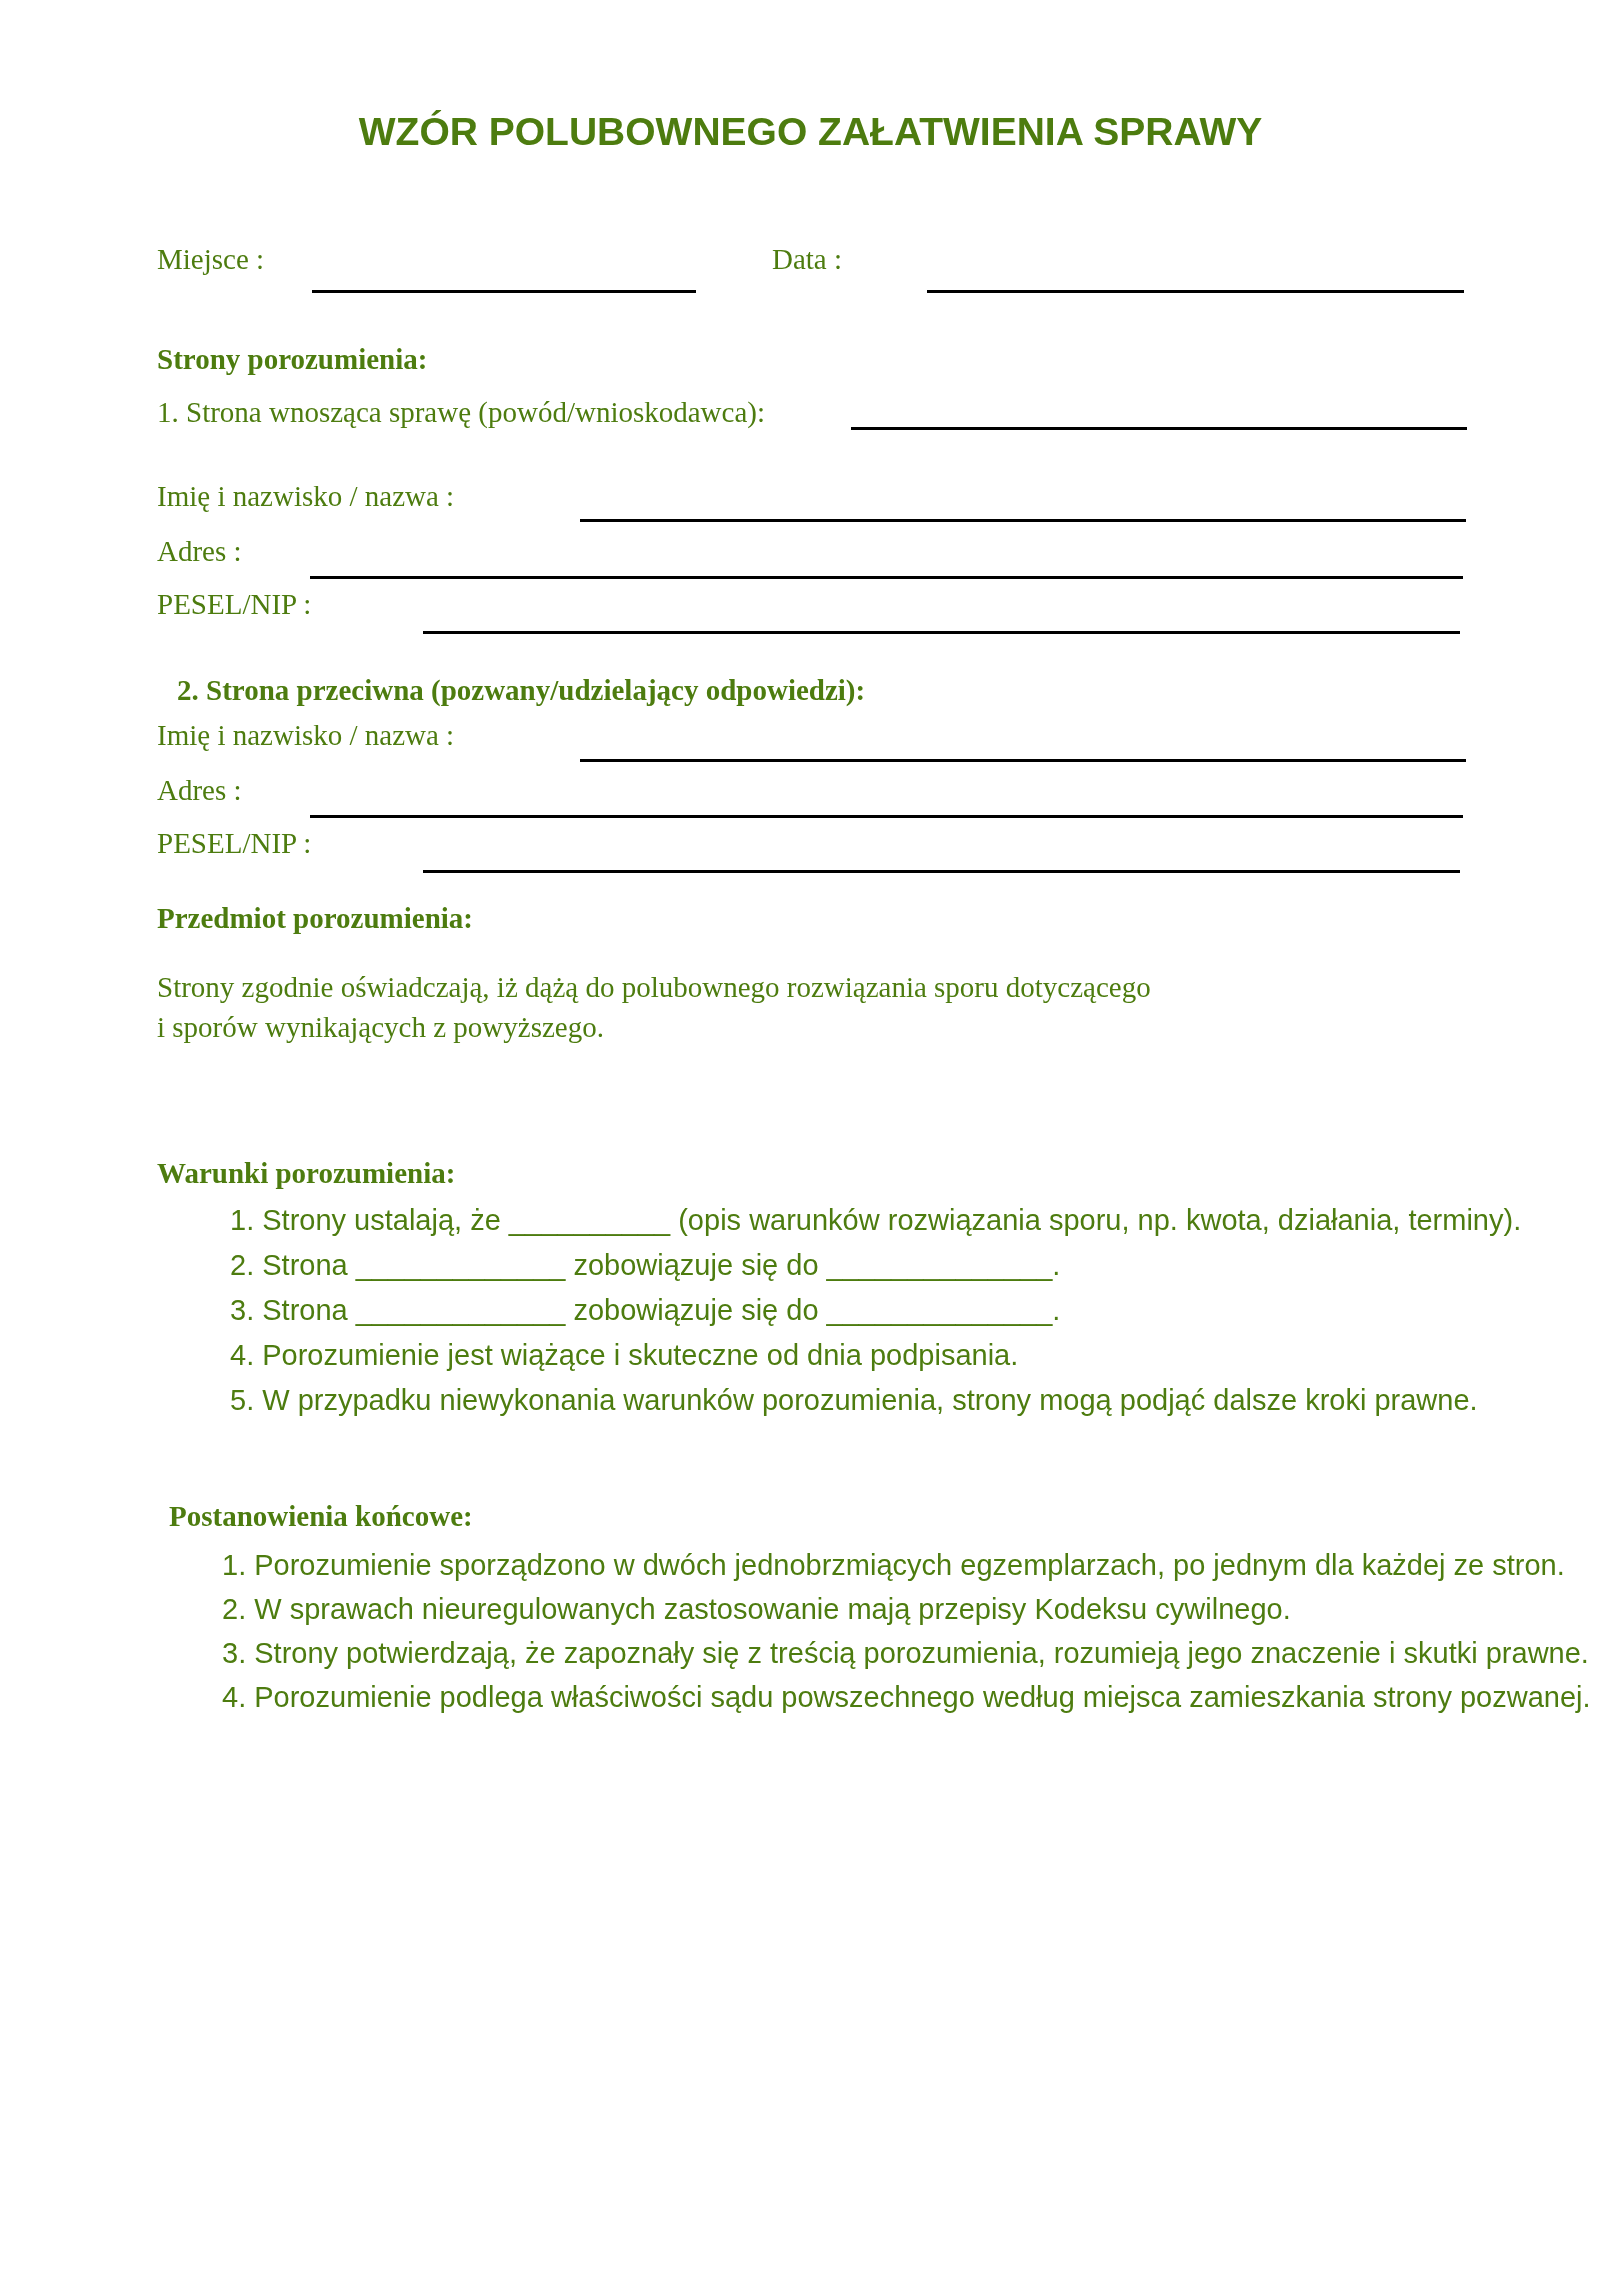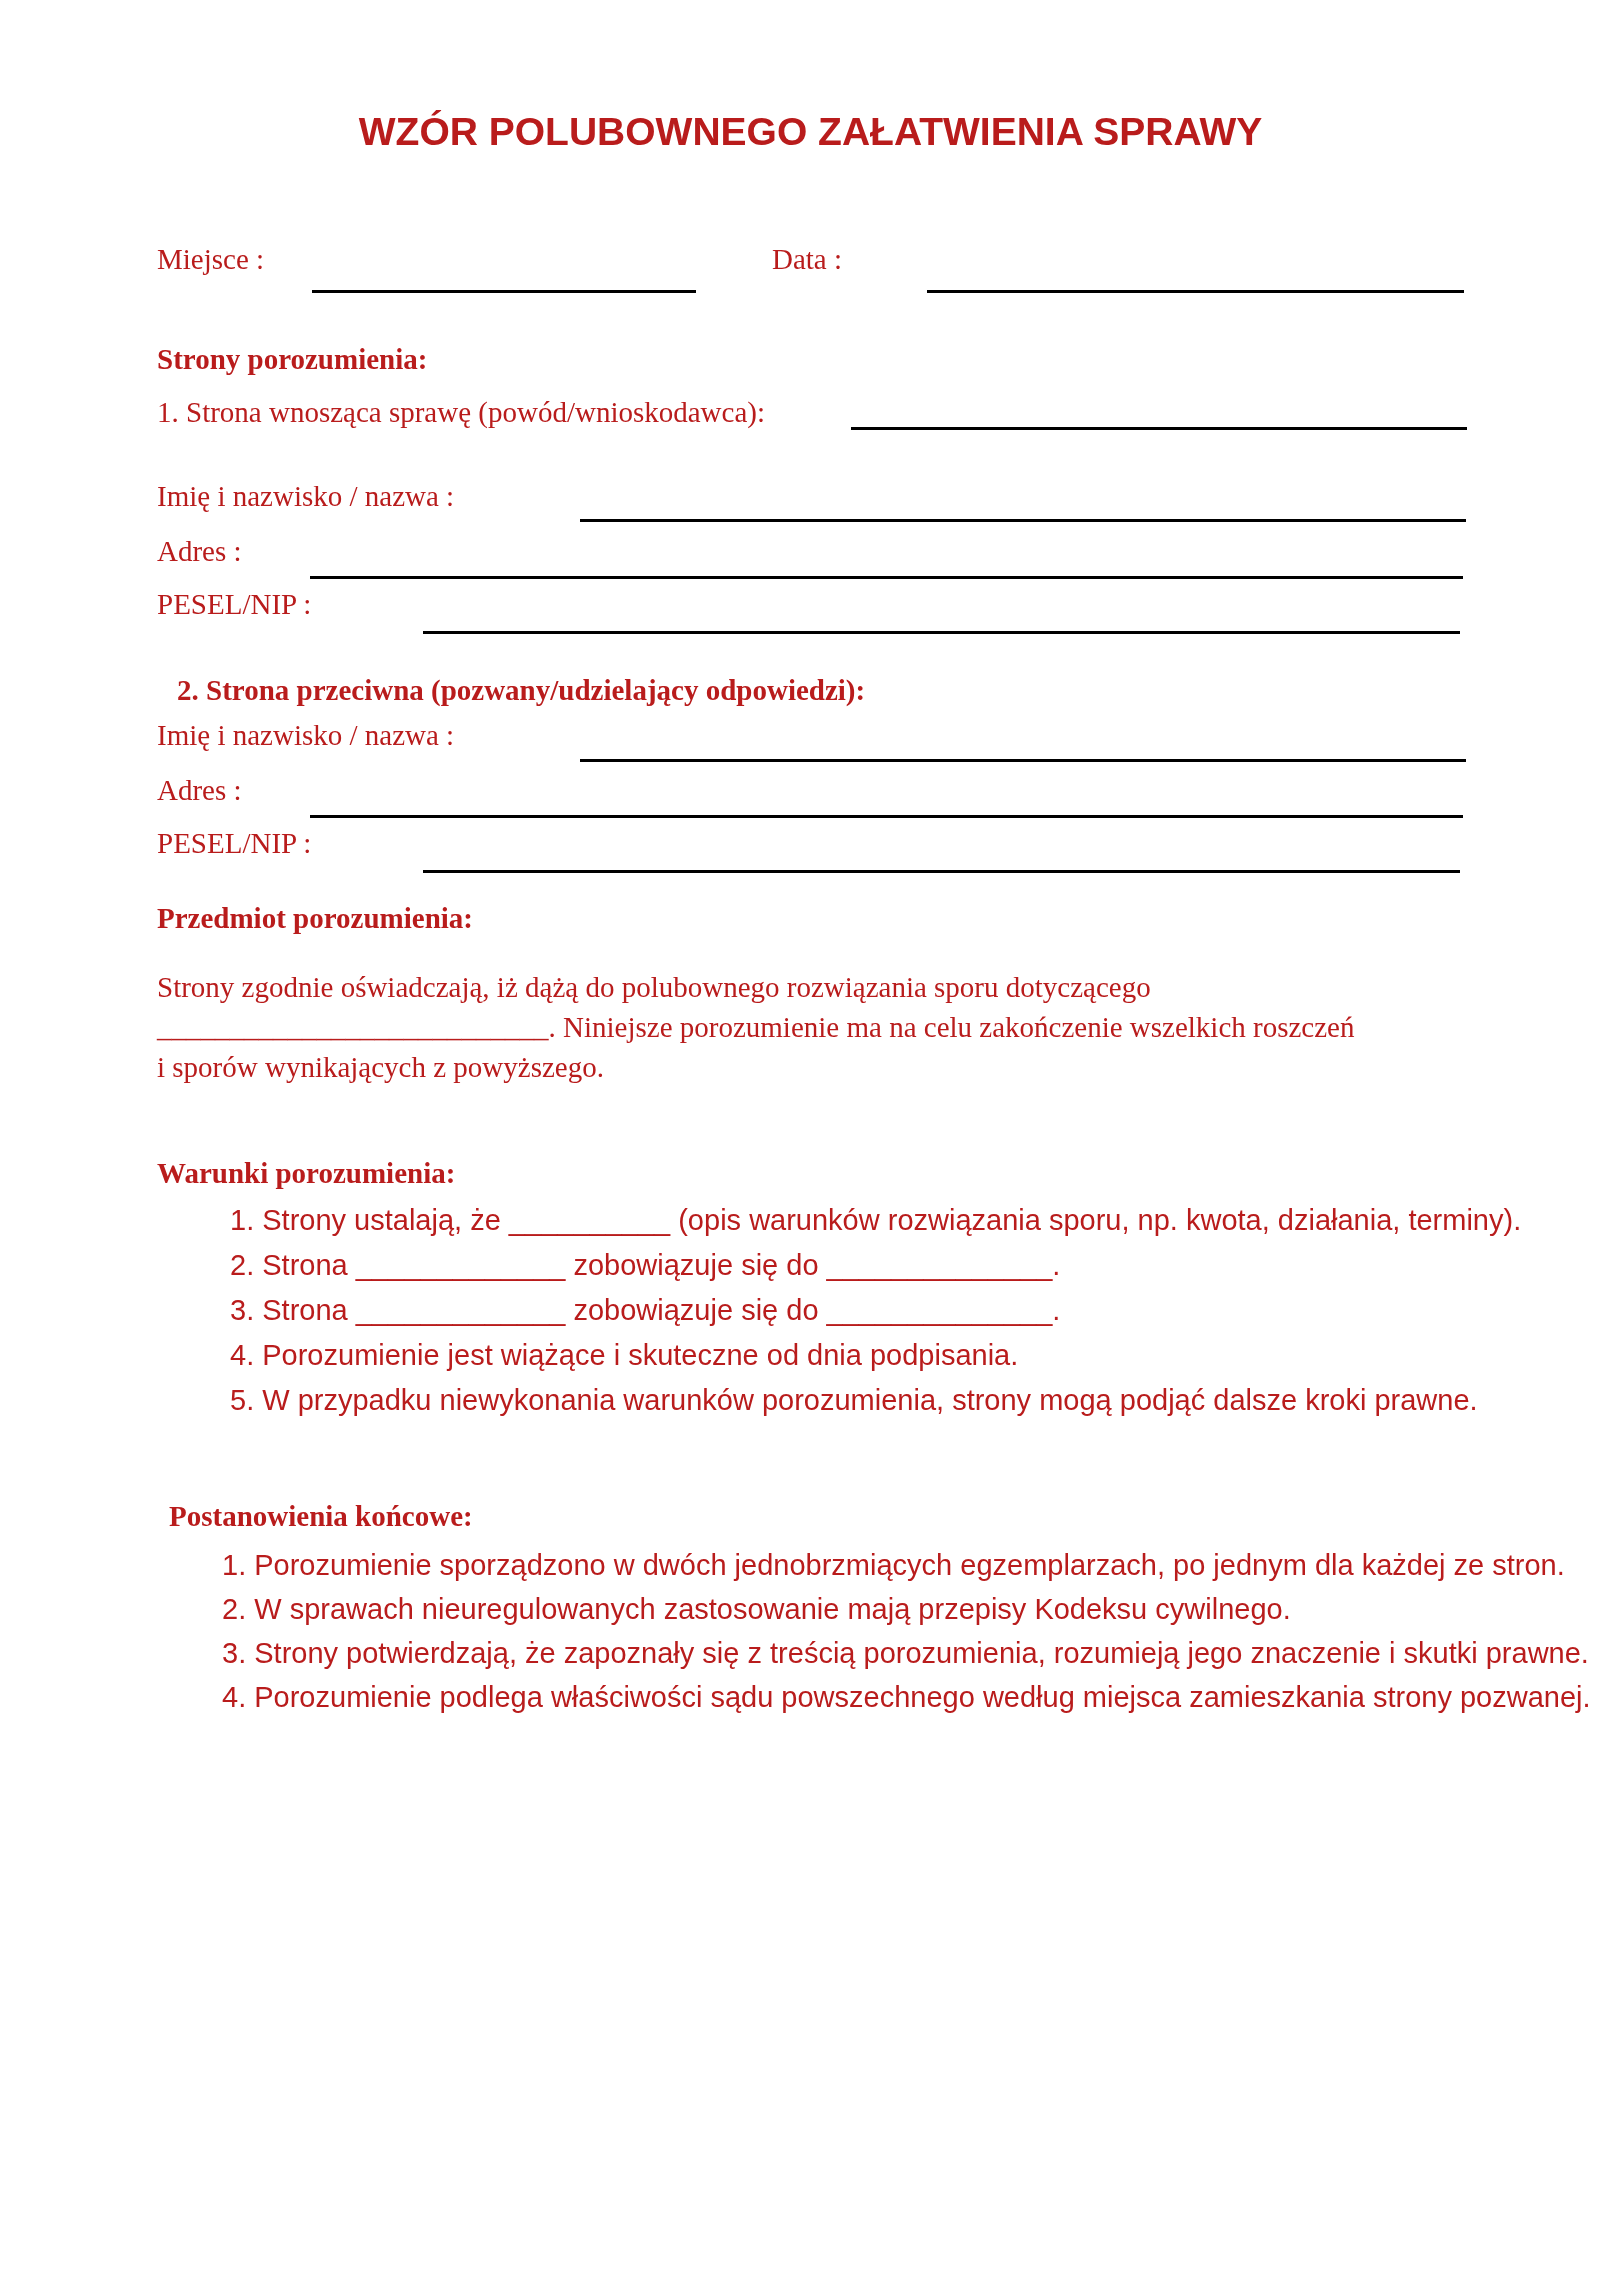--- a/index.html
+++ b/index.html
@@ -5,21 +5,21 @@
   html, body {
     margin: 0;
     padding: 0;
     background: #ffffff;
   }
   .page {
     position: relative;
     width: 1621px;
     height: 2293px;
     background: #ffffff;
-    color: #b91c1c;
+    color: #4d7c0f;
     font-family: "Liberation Sans", sans-serif;
     font-size: 29px;
     overflow: hidden;
   }
   .abs { position: absolute; white-space: nowrap; font-family: Liberation Serif, serif; }
   .title {
     position: absolute;
     left: 0;
     right: 0;
     top: 110px;
@@ -72,21 +72,20 @@
 
   <div class="abs" style="left:157px; top:774px;">Adres :</div>
   <div class="rule" style="left:310px; top:815px; width:1153px;"></div>
 
   <div class="abs" style="left:157px; top:827px;">PESEL/NIP :</div>
   <div class="rule" style="left:423px; top:870px; width:1037px;"></div>
 
   <div class="abs section-heading" style="left:157px; top:902px;">Przedmiot porozumienia:</div>
   <div class="abs" style="left:157px; top:967px;">
     <div class="para-line">Strony zgodnie oświadczają, iż dążą do polubownego rozwiązania sporu dotyczącego</div>
-    <div class="para-line">___________________________. Niniejsze porozumienie ma na celu zakończenie wszelkich roszczeń</div>
     <div class="para-line">i sporów wynikających z powyższego.</div>
   </div>
 
   <div class="abs section-heading" style="left:157px; top:1157px;">Warunki porozumienia:</div>
   <div class="list terms-list" style="left:230px; top:1198px;">
     <div class="list-item">1. Strony ustalają, że __________ (opis warunków rozwiązania sporu, np. kwota, działania, terminy).</div>
     <div class="list-item">2. Strona _____________ zobowiązuje się do ______________.</div>
     <div class="list-item">3. Strona _____________ zobowiązuje się do ______________.</div>
     <div class="list-item">4. Porozumienie jest wiążące i skuteczne od dnia podpisania.</div>
     <div class="list-item">5. W przypadku niewykonania warunków porozumienia, strony mogą podjąć dalsze kroki prawne.</div>

